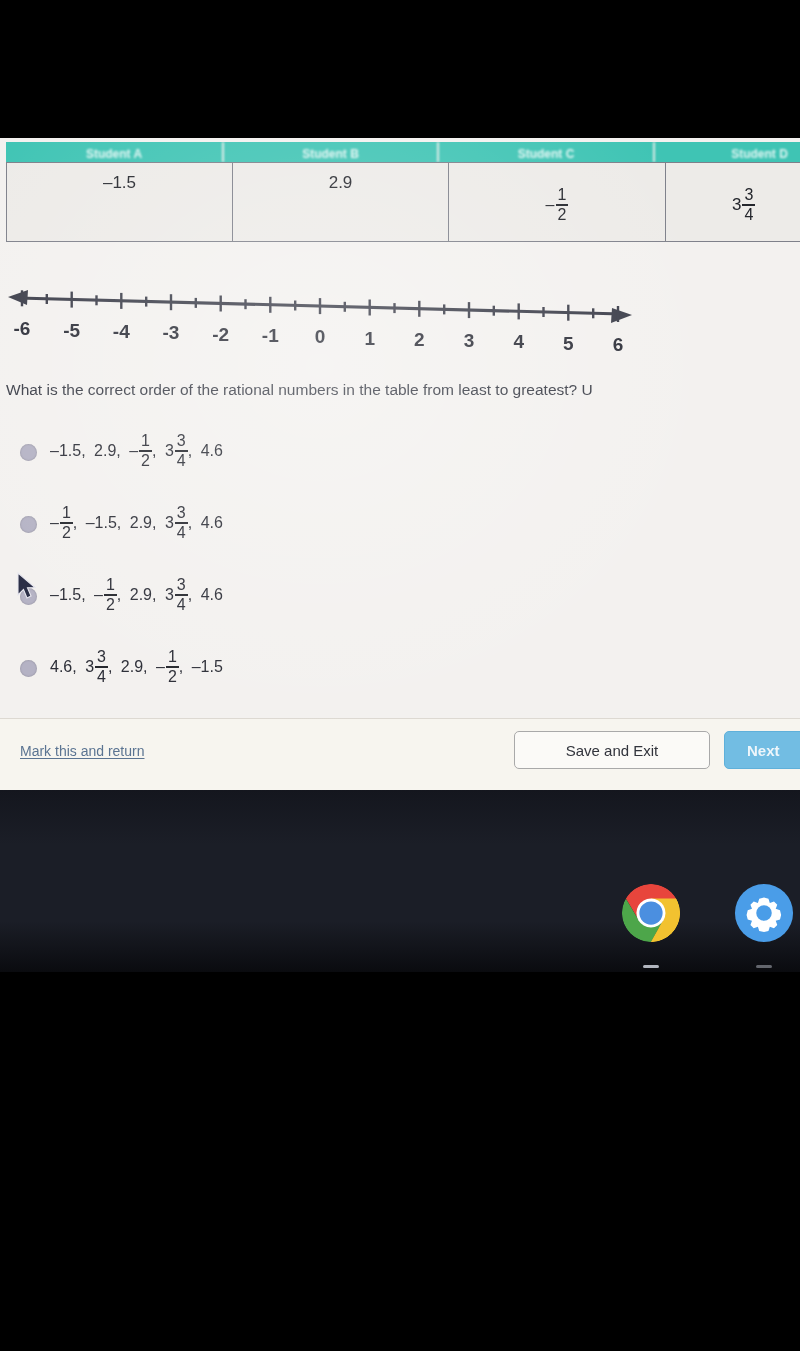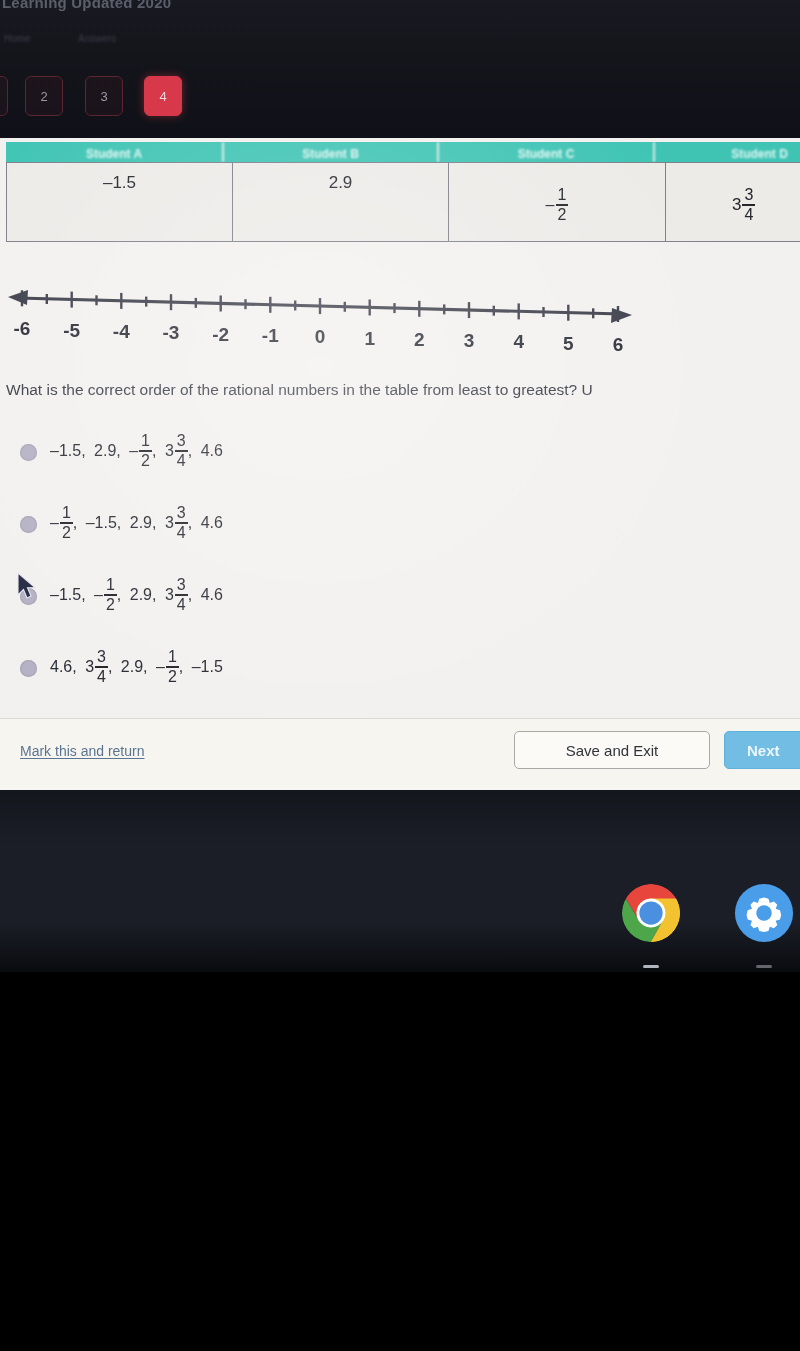--- a/index.html
+++ b/index.html
@@ -176,33 +176,20 @@
     position:absolute; left:0; top:790px; width:800px; height:182px;
     pointer-events:none;
     background:radial-gradient(ellipse 260px 110px at 690px 915px, rgba(120,150,200,.10) 0%, rgba(0,0,0,0) 70%);
   }
 </style>
 </head>
 <body>
 
 <div id="screen">
 
-  <div class="top-chrome">
-    <div class="site-title">Learning Updated 2020</div>
-    <div class="subnav">
-      <span class="s1">Home</span>
-      <span class="s2">Answers</span>
-    </div>
-    <div class="qnums">
-      <div class="qnum q1">1</div>
-      <div class="qnum q2">2</div>
-      <div class="qnum q3">3</div>
-      <div class="qnum active">4</div>
-    </div>
-  </div>
 
   <div class="content">
 
     <div class="tbl-wrap">
       <div class="thead">
         <div class="th c1">Student A</div>
         <div class="th c2">Student B</div>
         <div class="th c3">Student C</div>
         <div class="th c4">Student D</div>
       </div>

